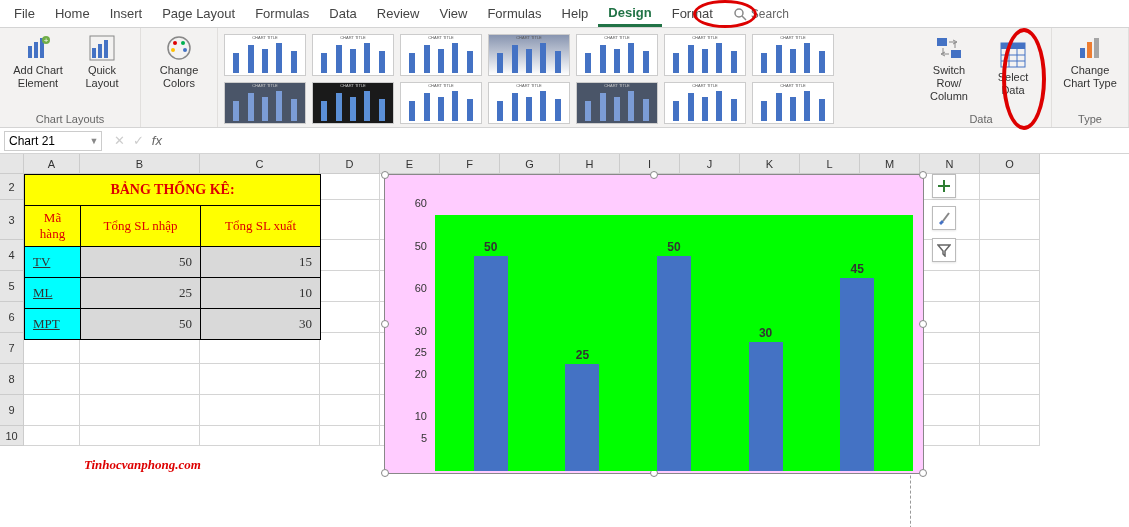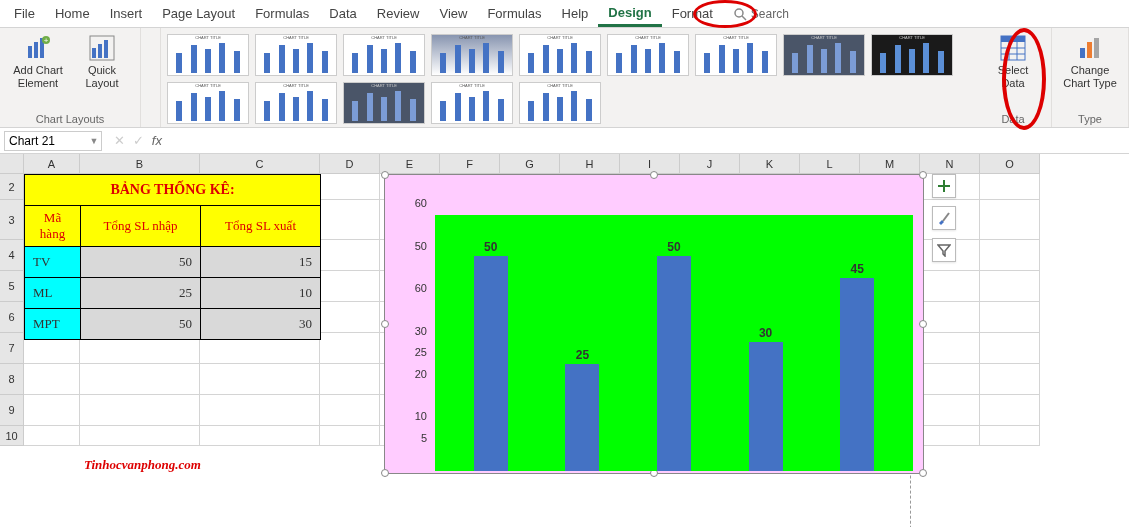--- a/index.html
+++ b/index.html
@@ -52,21 +52,21 @@
 .cell-row { display: flex; }
 .cell { border-right: 1px solid #d4d4d4; border-bottom: 1px solid #d4d4d4; height: 31px; display: flex; align-items: center; padding: 0 4px; font-size: 13px; }
 
 .table-overlay { position: absolute; top: 0; left: 0; }
 .tbl { border-collapse: collapse; }
 .tbl td, .tbl th { border: 1px solid #000; padding: 4px 8px; font-size: 13px; height: 31px; }
 .tbl .title-row td { background: #ffff00; color: #d00; font-weight: bold; text-align: center; font-family: 'Times New Roman', serif; font-size: 14px; }
 .tbl .header-row th { background: #ffff00; color: #d00; font-family: 'Times New Roman', serif; font-weight: normal; text-align: center; }
 .tbl .data-row td:first-child { background: #00ffff; font-family: 'Times New Roman', serif; }
 .tbl .data-row td { background: #d9d9d9; text-align: right; font-family: 'Times New Roman', serif; }
-.tbl .data-row td:first-child { text-align: left; }
+.tbl .data-row td:first-child { text-align: left; text-decoration: underline; }
 
 .watermark { position: absolute; top: 283px; left: 60px; color: #d00; font-style: italic; font-weight: bold; font-family: 'Times New Roman', serif; font-size: 13px; }
 
 .chart-container { position: absolute; top: 0px; left: 360px; width: 540px; height: 300px; background: #ffccff; border: 1px solid #999; }
 .chart-container.selected::before { content: ''; position: absolute; inset: -1px; border: 1px solid #888; pointer-events: none; }
 .chart-handles { position: absolute; inset: -4px; pointer-events: none; }
 .chart-handles .h { position: absolute; width: 8px; height: 8px; background: #fff; border: 1px solid #888; border-radius: 50%; }
 .chart-handles .h.tl { top: 0; left: 0; } .chart-handles .h.tr { top: 0; right: 0; }
 .chart-handles .h.bl { bottom: 0; left: 0; } .chart-handles .h.br { bottom: 0; right: 0; }
 .chart-handles .h.tm { top: 0; left: 50%; margin-left: -4px; } .chart-handles .h.bm { bottom: 0; left: 50%; margin-left: -4px; }
@@ -132,20 +132,30 @@
             <rect x="10" y="10" width="4" height="14" fill="#4472c4"></rect>
             <rect x="16" y="6" width="4" height="18" fill="#4472c4"></rect>
           </svg>
         <span>Quick Layout</span>
       </div>
     </div>
     <div class="ribbon-group-label">Chart Layouts</div>
   </div>
 
   <div class="ribbon-group">
+    <div class="ribbon-btn">
+      <svg width="28" height="28" viewBox="0 0 28 28">
+          <circle cx="14" cy="14" r="11" fill="none" stroke="#888" stroke-width="1.5"></circle>
+          <circle cx="10" cy="9" r="2" fill="#d00"></circle>
+          <circle cx="18" cy="9" r="2" fill="#00b050"></circle>
+          <circle cx="20" cy="16" r="2" fill="#4472c4"></circle>
+          <circle cx="8" cy="16" r="2" fill="#ffc000"></circle>
+        </svg>
+      <span>Change Colors</span>
+    </div>
     <div class="ribbon-group-label">&nbsp;</div>
   </div>
 
   <div class="styles-gallery" id="styles-gallery">
       <div class="style-thumb ">
         <div class="thumb-title">CHART TITLE</div>
         <div class="bar" style="height:20px"></div>
         <div class="bar" style="height:28px"></div>
         <div class="bar" style="height:24px"></div>
         <div class="bar" style="height:30px"></div>
@@ -252,20 +262,29 @@
         <div class="bar" style="height:20px"></div>
         <div class="bar" style="height:28px"></div>
         <div class="bar" style="height:24px"></div>
         <div class="bar" style="height:30px"></div>
         <div class="bar" style="height:22px"></div>
       </div>
     </div>
 
   <div class="ribbon-group">
     <div class="ribbon-btns">
+      <div class="ribbon-btn">
+        <svg width="28" height="28" viewBox="0 0 28 28">
+            <rect x="2" y="4" width="10" height="8" fill="#4472c4"></rect>
+            <rect x="16" y="16" width="10" height="8" fill="#4472c4"></rect>
+            <path d="M14 8 L20 8 L20 14 M18 6 L22 8 L18 10" fill="none" stroke="#888"></path>
+            <path d="M14 20 L8 20 L8 14 M10 22 L6 20 L10 18" fill="none" stroke="#888"></path>
+          </svg>
+        <span>Switch Row/ Column</span>
+      </div>
       <div class="ribbon-btn">
         <svg width="28" height="28" viewBox="0 0 28 28">
             <rect x="2" y="2" width="24" height="24" fill="none" stroke="#4472c4"></rect>
             <rect x="2" y="2" width="24" height="6" fill="#4472c4"></rect>
             <line x1="10" y1="2" x2="10" y2="26" stroke="#4472c4"></line>
             <line x1="18" y1="2" x2="18" y2="26" stroke="#4472c4"></line>
             <line x1="2" y1="14" x2="26" y2="14" stroke="#4472c4"></line>
             <line x1="2" y1="20" x2="26" y2="20" stroke="#4472c4"></line>
           </svg>
         <span>Select Data</span>

